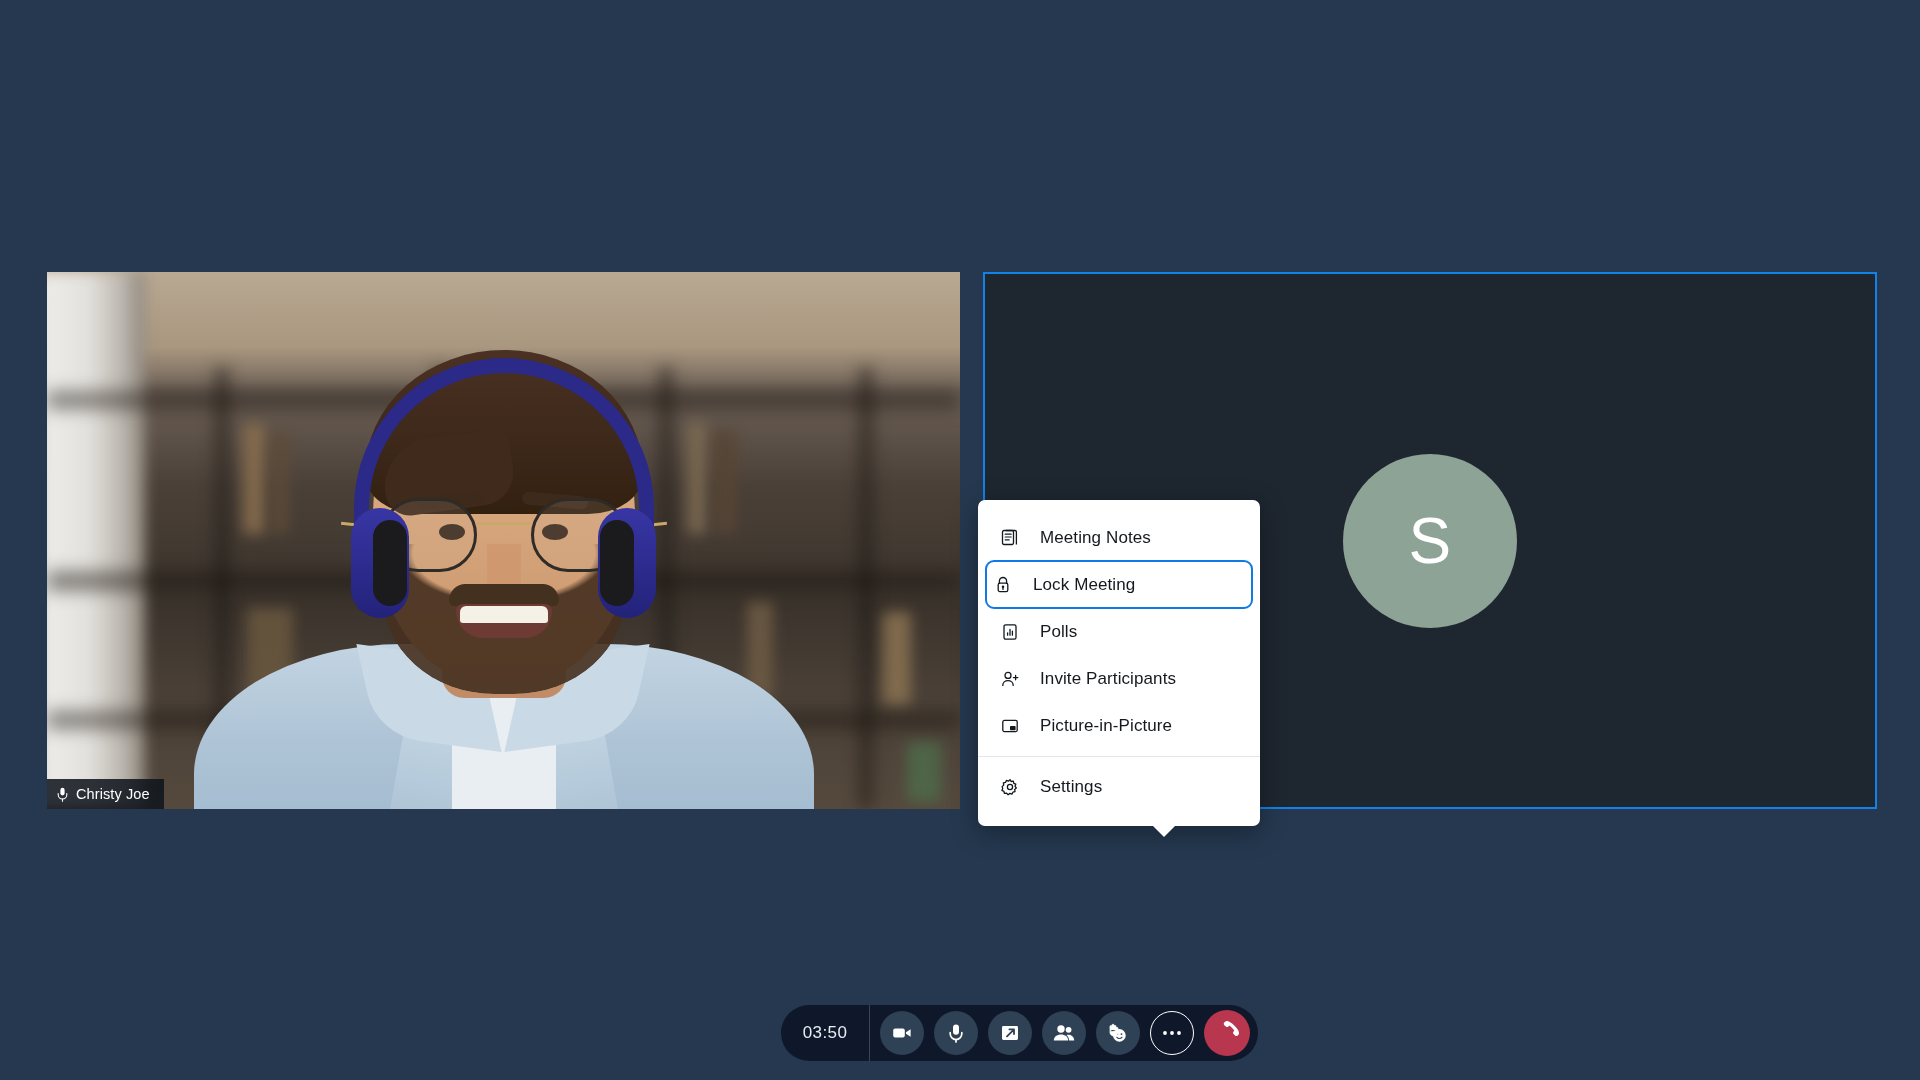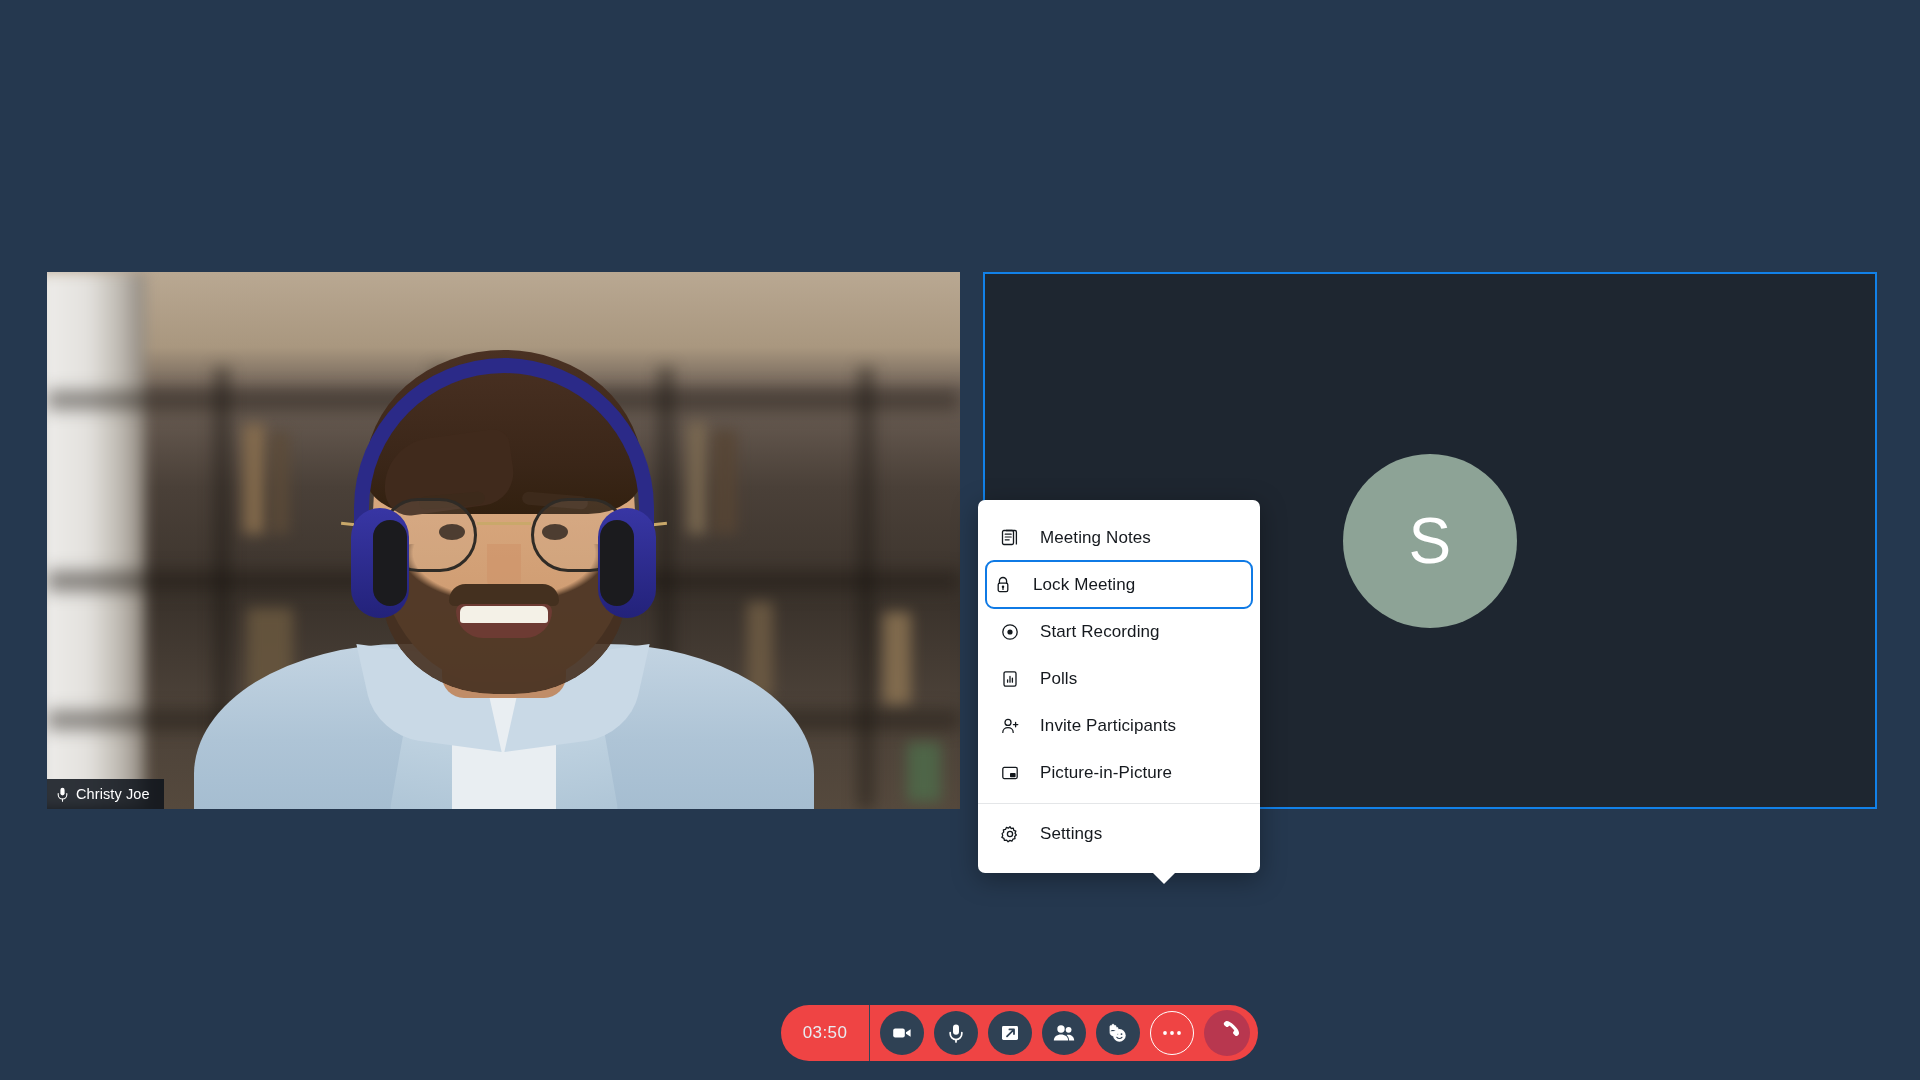--- a/index.html
+++ b/index.html
@@ -409,21 +409,21 @@
   }
 
   
   .toolbar {
     position: absolute;
     left: 781px;
     bottom: 19px;
     height: 56px;
     display: flex;
     align-items: center;
-    background: #ef4444;
+    background: #0f172a;
     border-radius: 28px;
     padding: 0 8px 0 0;
     z-index: 30;
   }
   .timer {
     min-width: 88px;
     text-align: center;
     color: #e8edf2;
     font-size: 17px;
     letter-spacing: .4px;
@@ -557,29 +557,20 @@
         <svg width="20" height="20" viewBox="0 0 20 20" fill="none" stroke="#13181d" stroke-width="1.3">
           <path d="M6.4 8.2V6.1a3.6 3.6 0 0 1 7.2 0v2.1" stroke-linecap="round"></path>
           <rect x="5.2" y="8.2" width="9.6" height="8.4" rx="1.6"></rect>
           <circle cx="10" cy="11.8" r="1.25" fill="#13181d" stroke="none"></circle>
           <path d="M10 12.6v1.8" stroke-linecap="round"></path>
         </svg>
       </span>
       <span class="mi-label">Lock Meeting</span>
     </div>
 
-    <div class="menu-item">
-      <span class="mi-icon">
-        <svg width="20" height="20" viewBox="0 0 20 20" fill="none" stroke="#13181d" stroke-width="1.3">
-          <circle cx="10" cy="10" r="7.2"></circle>
-          <circle cx="10" cy="10" r="2.6" fill="#13181d" stroke="none"></circle>
-        </svg>
-      </span>
-      <span class="mi-label">Start Recording</span>
-    </div>
 
 
     <div class="menu-item">
       <span class="mi-icon">
         <svg width="20" height="20" viewBox="0 0 20 20" fill="none" stroke="#13181d" stroke-width="1.3">
           <rect x="4" y="2.8" width="12" height="14.4" rx="1.6"></rect>
           <path d="M7.6 13.2v-2.4M10 13.2V7.4M12.4 13.2v-4" stroke-width="1.3" stroke-linecap="round"></path>
         </svg>
       </span>
       <span class="mi-label">Polls</span>

